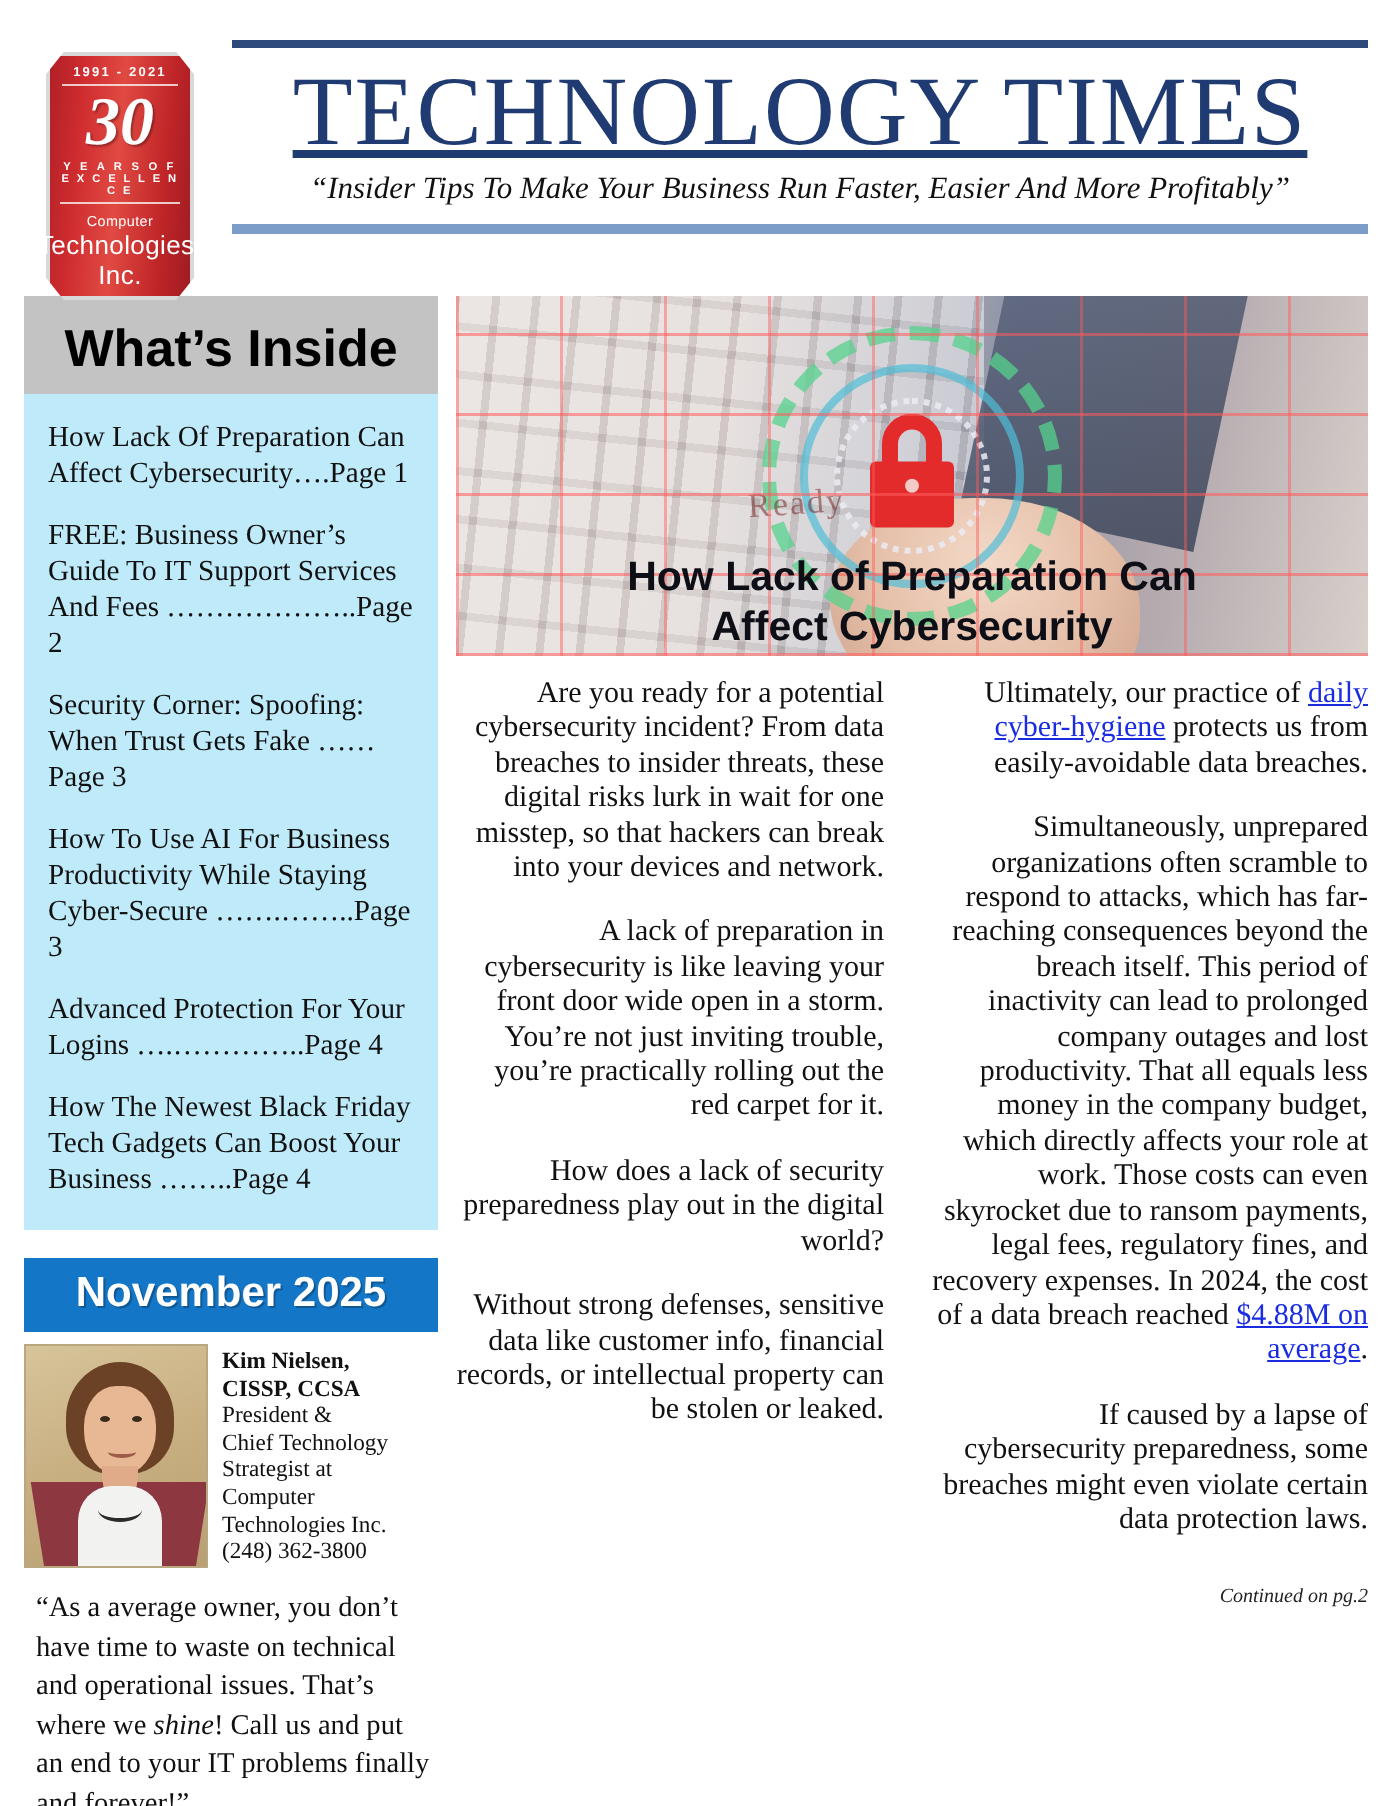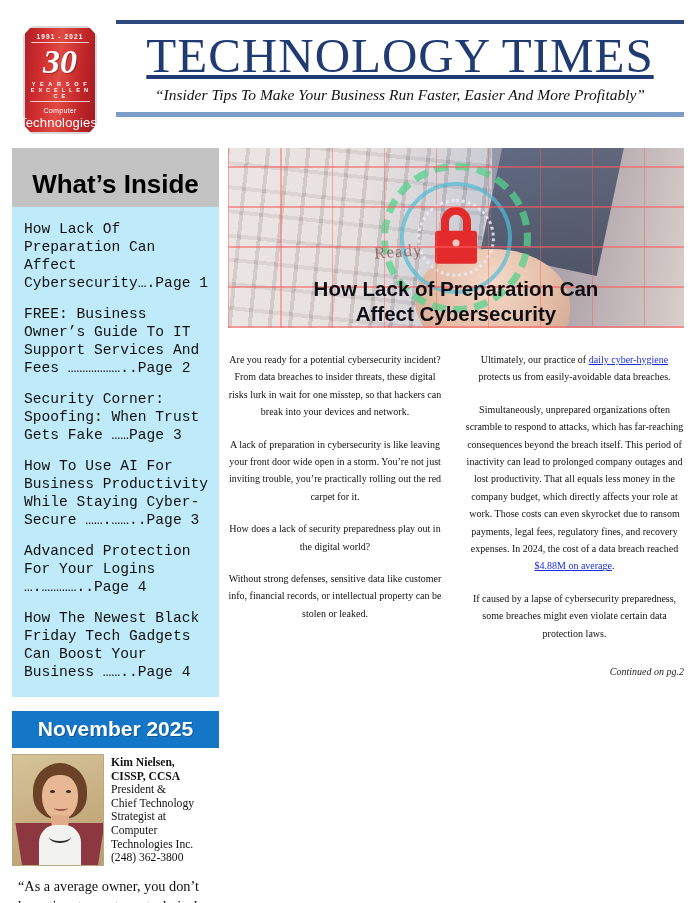--- a/index.html
+++ b/index.html
@@ -9,21 +9,21 @@
     font-family: "Liberation Serif", serif;
     overflow: hidden;
     position: relative;
   }
   .page { width: 696px; height: 903px; position: relative; padding: 0 12px; }
 
   
   .masthead { display: flex; align-items: flex-start; height: 140px; padding-top: 14px; }
   .logo-wrap { width: 96px; flex: 0 0 96px; display: flex; justify-content: center; padding-top: 12px; }
   .logo {
-    width: 74px; height: 108px;
+    width: 74px; height: 124px;
     background: linear-gradient(95deg,#b02026 0%,#cf2c2f 22%,#e04a42 48%,#c02528 78%,#9e1c22 100%);
     border: 2px solid #d8d8d8;
     outline: 1px solid #bdbdbd;
     color: #fff; text-align: center;
     display: flex; flex-direction: column; align-items: center;
     padding-top: 5px;
     box-shadow: 1px 2px 3px rgba(0,0,0,.35);
     clip-path: polygon(12% 0,88% 0,100% 9%,100% 91%,88% 100%,12% 100%,0 91%,0 9%);
     font-family: "Liberation Sans", sans-serif;
   }
@@ -48,23 +48,23 @@
 
   
   .content { display: flex; gap: 0; margin-top: 8px; }
   .sidebar { width: 207px; flex: 0 0 207px; }
   .main { flex: 1; padding-left: 9px; }
 
   
   .inside-head {
     background: #c3c3c3; text-align: center;
     font-family: "Liberation Sans", sans-serif; font-weight: bold;
-    font-size: 26px; color: #000; padding: 21px 0 7px;
-  }
-  .toc { background: #bfeaf9; padding: 13px 11px 14px 12px; font-family: Liberation Mono, monospace; }
+    font-size: 26px; color: #000; padding: 11px 0 7px;
+  }
+  .toc { background: #bfeaf9; padding: 13px 11px 14px 12px; }
   .toc-item { font-size: 14.6px; line-height: 18px; color: #111; margin-bottom: 13px; }
   .toc-item:last-child { margin-bottom: 2px; }
 
   .month-bar {
     background: #1476c6; color: #fff; text-align: center;
     font-family: "Liberation Sans", sans-serif; font-weight: bold;
     font-size: 21px; padding: 6px 0 7px; margin-top: 14px;
     text-shadow: 1px 1px 0 rgba(0,0,0,.25);
   }
   .bio { display: flex; margin-top: 6px; gap: 7px; }
@@ -124,21 +124,21 @@
   .hero .headline {
     position: absolute; left: 0; right: 0; bottom: 2px;
     text-align: center;
     font-family: "Liberation Sans", sans-serif; font-weight: bold;
     font-size: 20.5px; line-height: 25px; color: #0e0e16;
   }
 
   .cols { display: flex; margin-top: 11px; }
   .col { width: 50%; padding-right: 14px; }
   .col:last-child { padding-right: 0; padding-left: 9px; }
-  .col p { font-size: 10px; line-height: 17.4px; color: #111; margin-bottom: 15px; text-align: center; margin-top: 12px; }
+  .col p { font-size: 15px; line-height: 17.4px; color: #111; margin-bottom: 15px; text-align: right; }
   .col p.sub { font-weight: bold; }
   .col a { color: #1a2ce0; text-decoration: underline; }
   .continued { text-align: right; font-style: italic; font-size: 10px; color: #222; margin-top: 24px; }
 </style>
 </head>
 <body>
 
 <div class="page">
 
   <div class="masthead">

